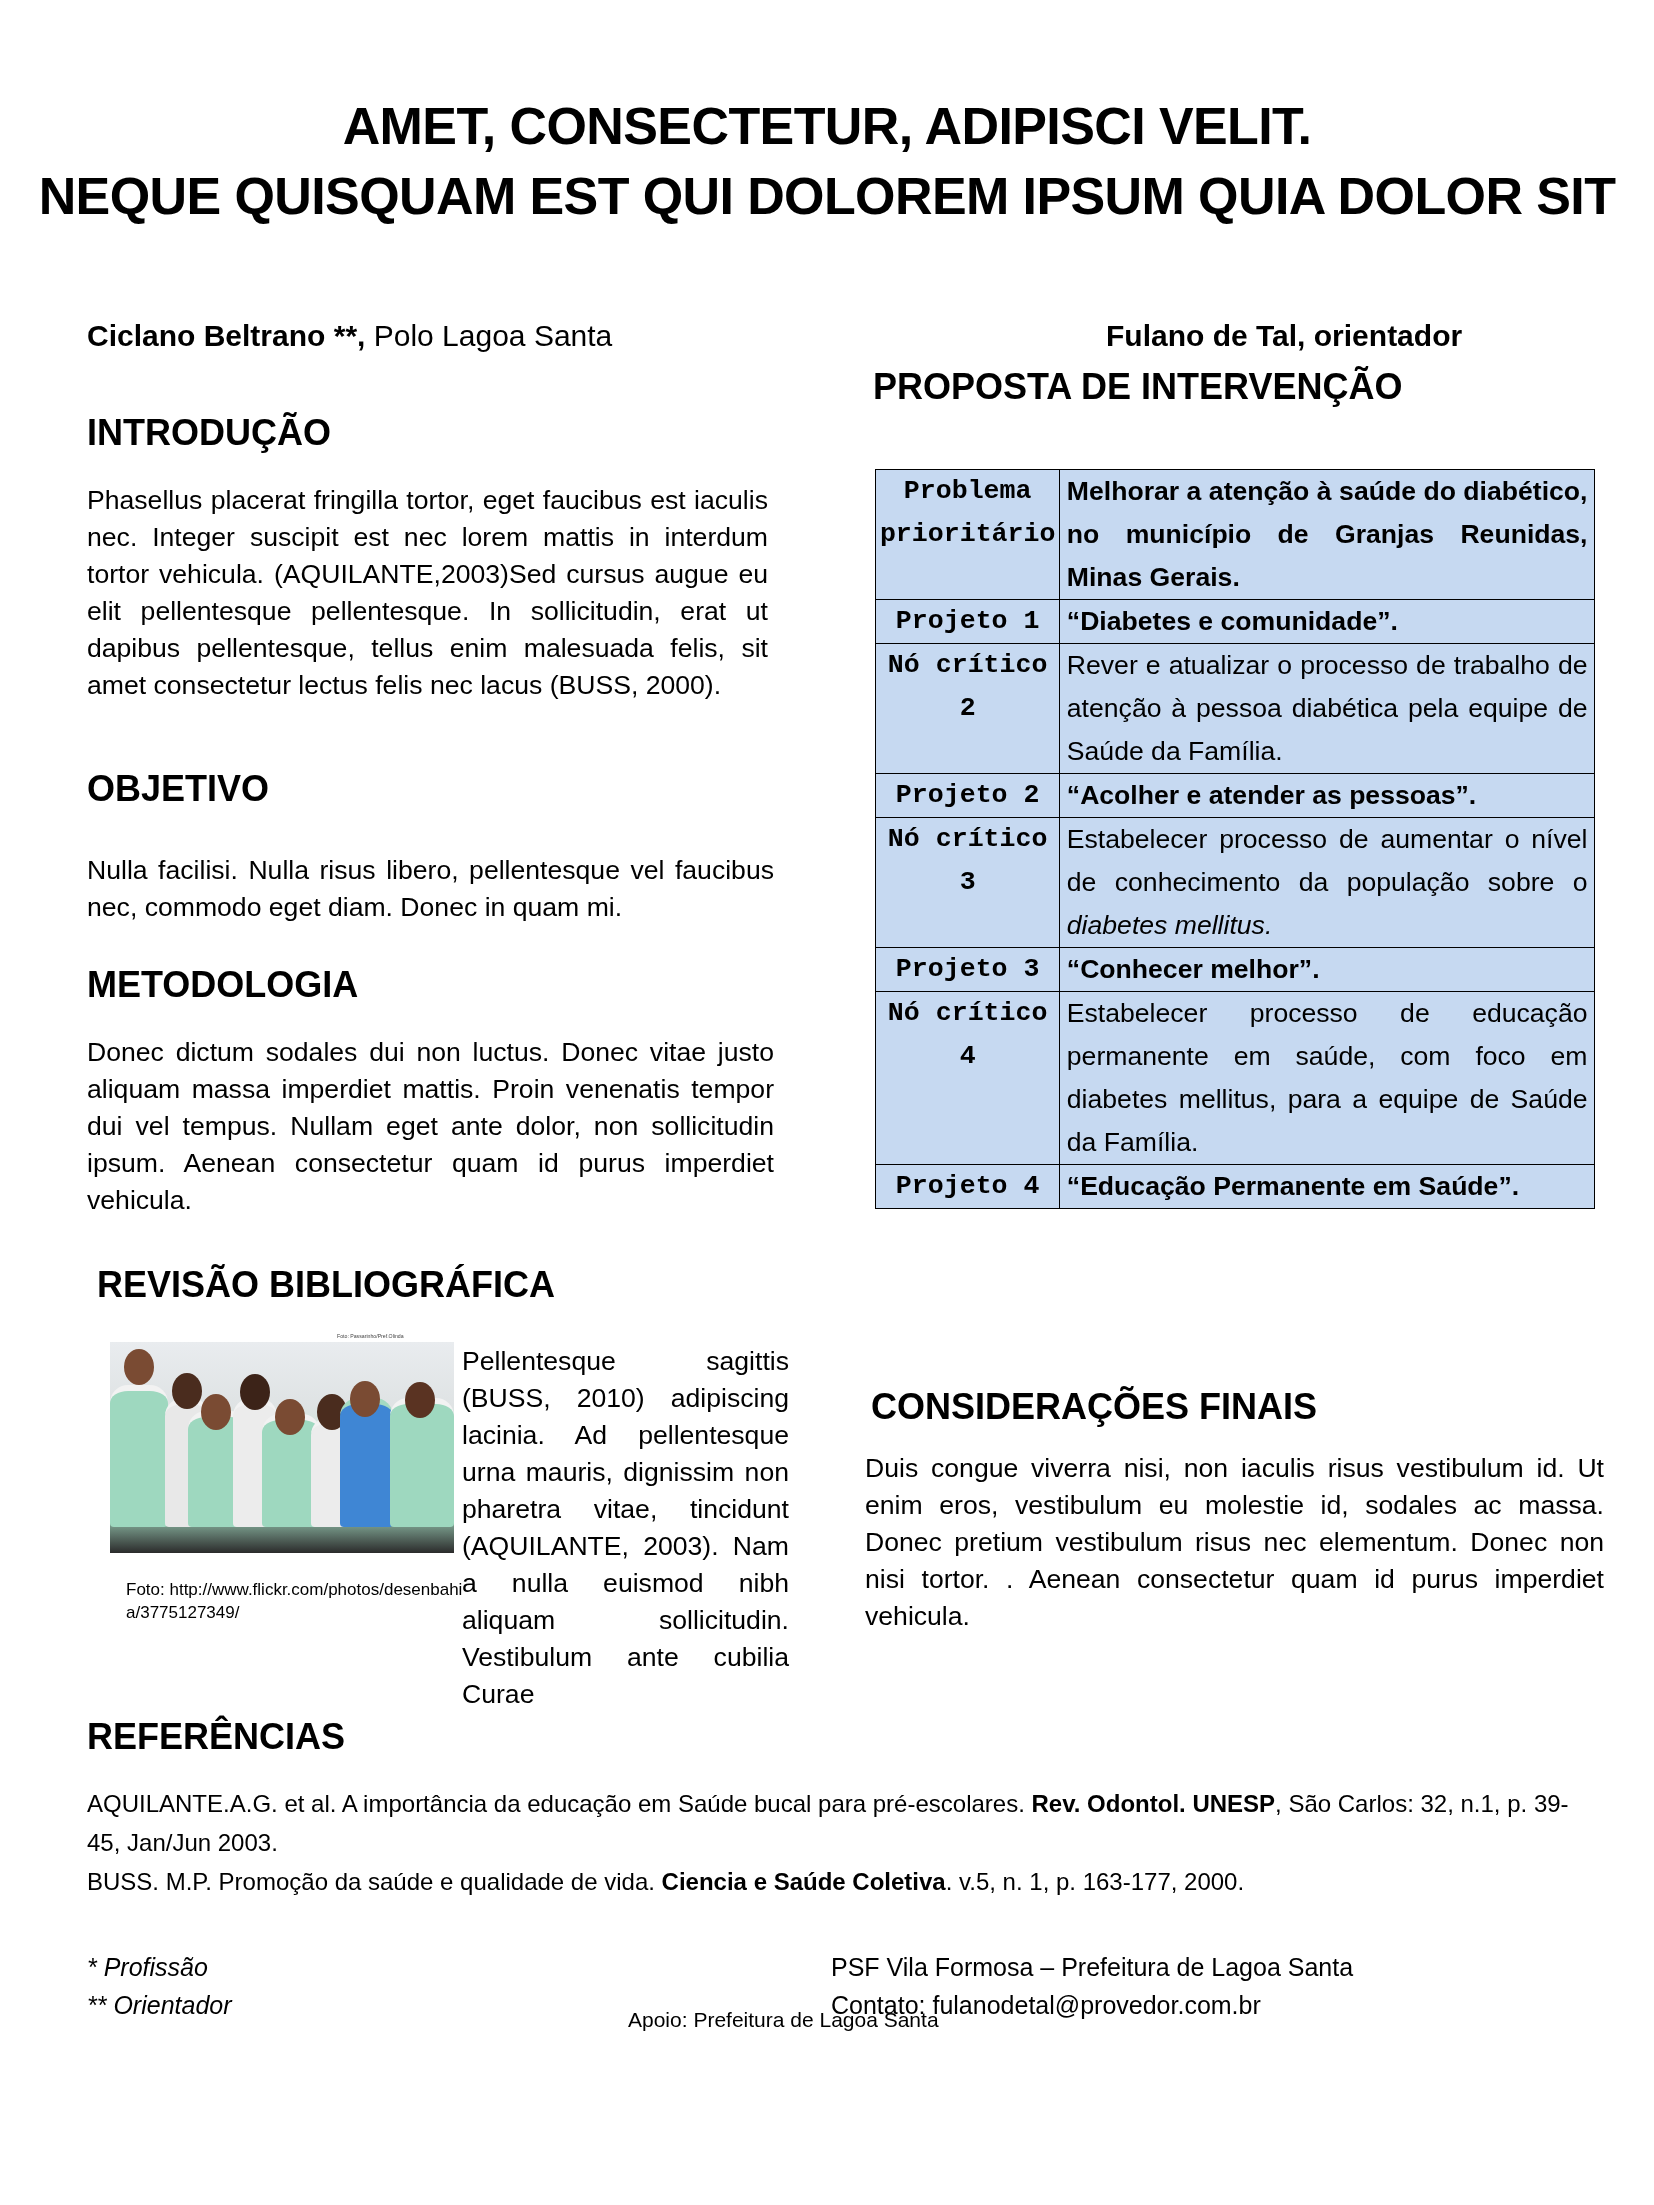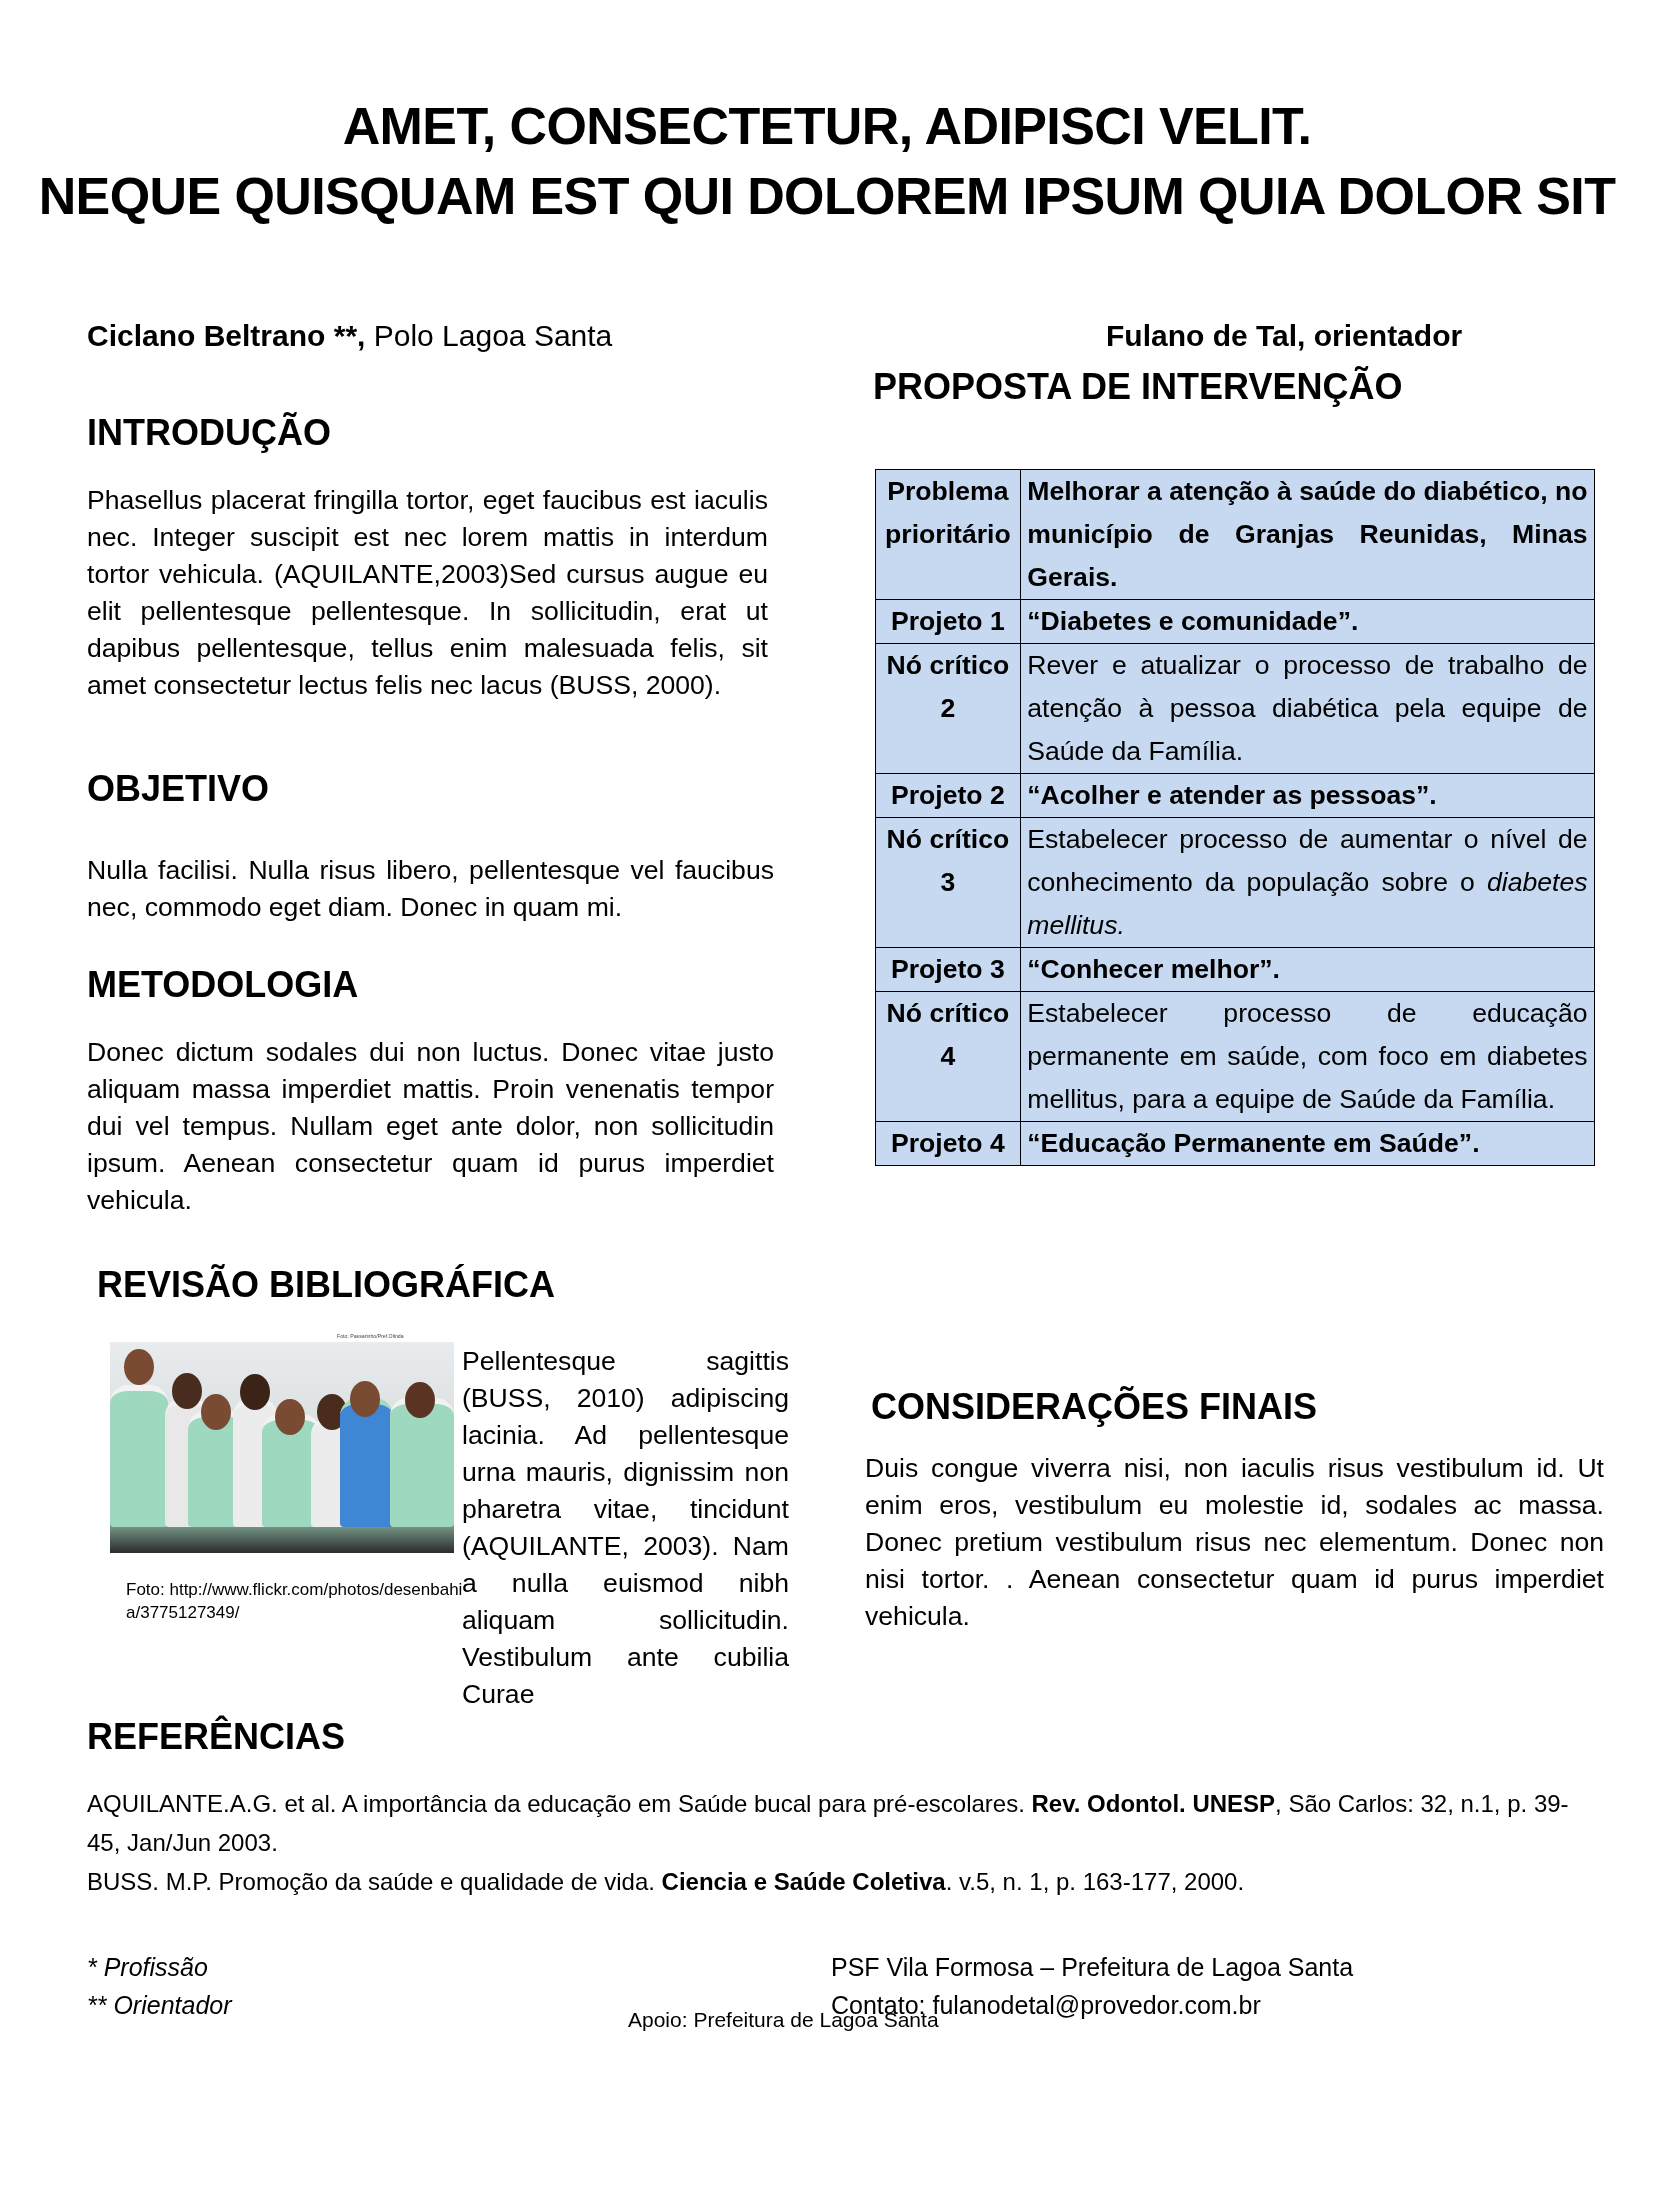--- a/index.html
+++ b/index.html
@@ -24,21 +24,21 @@
   .photo { left: 110px; top: 1342px; width: 344px; height: 211px; overflow: hidden;
            background: linear-gradient(180deg,#e9ecef 0%,#dfe3e4 30%,#cfe9dd 45%,#a9d9c2 60%,#9fd3bb 80%,#2b2b2b 100%); }
   .photo-credit { left: 337px; top: 1333px; font-size: 5.2px; color: #444; }
   .photo-caption { left: 126px; top: 1578px; width: 337px; word-break: break-all; }
   .p-rev { left: 462px; top: 1343px; width: 327px; }
   
   .h-prop { left: 873px; top: 366px; }
   table.plan { position: absolute; left: 875px; top: 469px; width: 720px; border-collapse: collapse;
                background: #c6d9f1; font-size: 26.6px; line-height: 43px; }
   table.plan td { border: 1.9px solid #000; vertical-align: top; padding: 0 6.5px; }
-  table.plan td.k { width: 136px; text-align: center; font-weight: bold; padding: 0 3.9px; }
+  table.plan td.k { width: 136px; text-align: center; font-weight: bold; padding: 0 3.9px; font-family: Liberation Mono, monospace; }
   table.plan td.v { text-align: justify; }
   table.plan td.v.b { font-weight: bold; }
   table.plan td.v i { font-style: italic; }
   .h-cons { left: 871px; top: 1386px; }
   .p-cons { left: 865px; top: 1450px; width: 739px; }
   
   .h-ref { left: 87px; top: 1716px; }
   .refs { left: 87px; top: 1784px; width: 1491px; font-size: 24px; line-height: 39px; }
   .refs b { font-weight: bold; }
   

